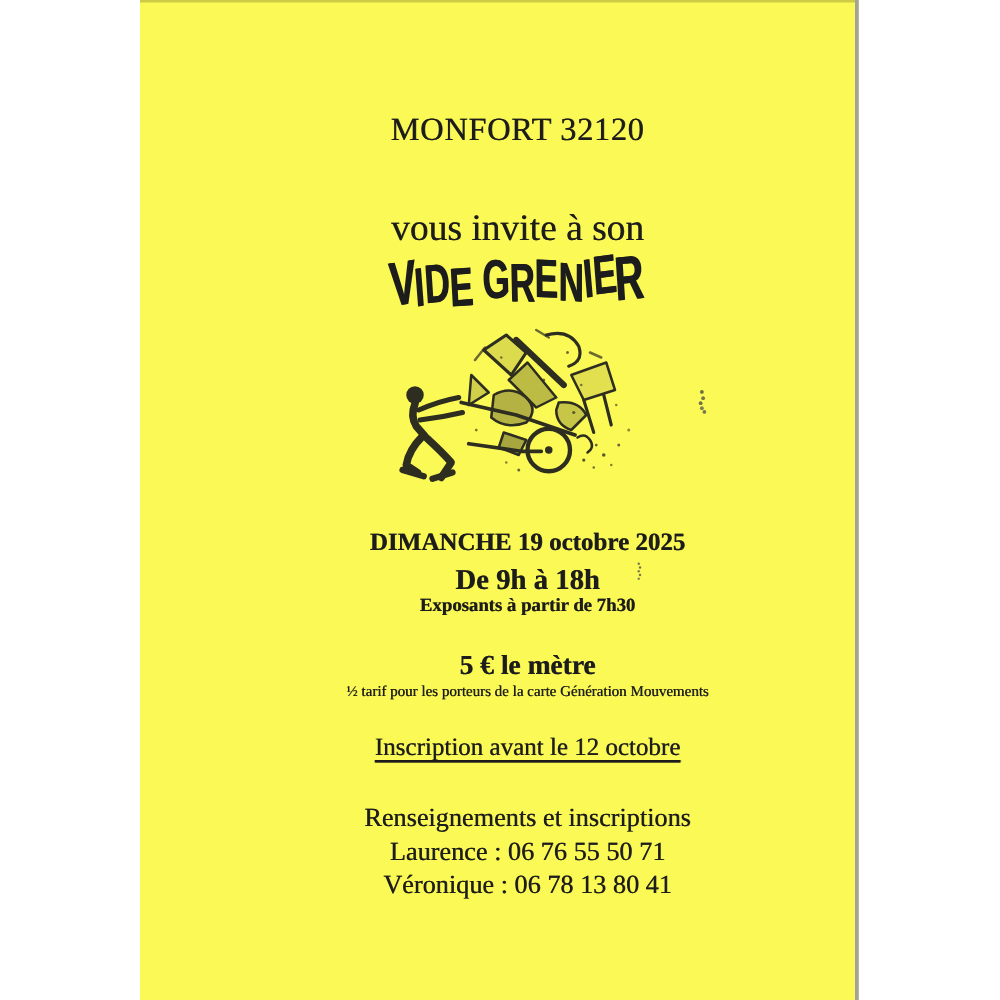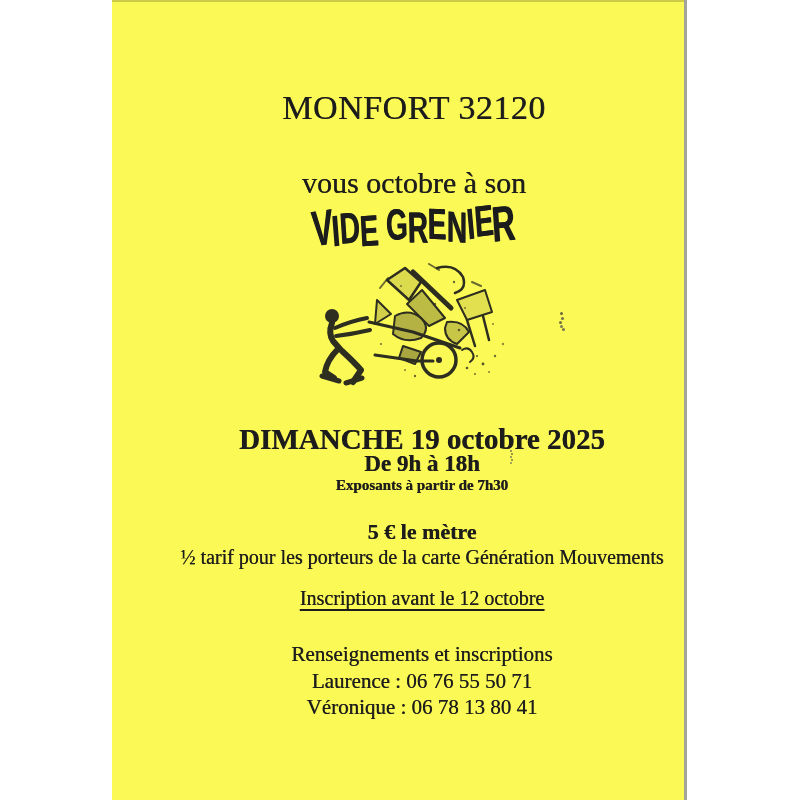--- a/index.html
+++ b/index.html
@@ -16,38 +16,38 @@
   }
   .page-top-edge{
     position:absolute;left:0;top:0;width:100%;height:2px;
     background:rgba(120,118,40,.35);
   }
   .line{
     position:absolute;width:100%;text-align:center;line-height:1.05;
     white-space:nowrap;
     text-shadow:0.4px 0 0 rgba(25,25,25,.8);
   }
-  .l-city  {top:90px;  left:16px; font-size:34px; letter-spacing:.5px;text-align:center;}
+  .l-city  {top:90px;  left:16px; font-size:26px; letter-spacing:.5px;text-align:center;}
   .l-club  {top:129px; left:16px; font-size:31px;}
   .l-invite{top:167px; left:16px; font-size:30px;}
   .l-logo  {top:204px; left:14px; height:50px;}
   .logo-text{
     display:inline-block;
     font-family:"Liberation Sans","DejaVu Sans",sans-serif;
     font-weight:700;font-size:35px;letter-spacing:0;
     transform:rotate(-2.5deg) scale(0.8,1.25);
     transform-origin:center top;
     text-shadow:0.8px 0 0 #1c1c1c;
   }
   .logo-text span{display:inline-block;}
-  .l-date  {top:424px; left:24px; font-size:29px; font-weight:bold;}
+  .l-date  {top:424px; left:24px; font-size:20px; font-weight:bold;}
   .l-hours {top:452px; left:24px; font-size:23px; font-weight:bold;}
   .l-setup {top:478px; left:24px; font-size:15px; font-weight:bold;}
   .l-price {top:520px; left:24px; font-size:22px; font-weight:bold;}
-  .l-disc  {top:547px; left:24px; font-size:20px;}
+  .l-disc  {top:547px; left:24px; font-size:12px;}
   .l-dead  {top:588px; left:24px; font-size:20px;text-align:center;}
   .l-dead .u{
     text-decoration:underline;
     text-decoration-thickness:2px;
     text-underline-offset:4px;
   }
   .l-info  {top:643px; left:24px; font-size:21px;}
   .l-c1    {top:670px; left:24px; font-size:21px;text-align:center;}
   .l-c2    {top:696px; left:24px; font-size:21px;}
   .illus{
@@ -65,21 +65,21 @@
     opacity:.7;
   }
 </style>
 </head>
 <body>
 
 <div class="page">
   <div class="page-top-edge"></div>
 
   <div class="line l-city">MONFORT 32120</div>
-  <div class="line l-invite">vous octobre à son</div>
+  <div class="line l-invite">vous invite à son</div>
 
   <div class="line l-logo">
     <span class="logo-text"><span style="transform: rotate(-4deg) translateY(-2px) scale(1.14);">V</span><span style="transform: rotate(-3deg) translateY(1px) scale(1);">I</span><span style="transform: rotate(-2deg) translateY(-1px) scale(1);">D</span><span style="transform: rotate(-1deg) translateY(2px) scale(1);">E</span><span style="transform: rotate(0deg) translateY(0px) scale(1); width: 9px;"> </span><span style="transform: rotate(1deg) translateY(-2px) scale(1);">G</span><span style="transform: rotate(2deg) translateY(1px) scale(1);">R</span><span style="transform: rotate(3deg) translateY(-1px) scale(1);">E</span><span style="transform: rotate(4deg) translateY(2px) scale(1);">N</span><span style="transform: rotate(-4deg) translateY(0px) scale(1);">I</span><span style="transform: rotate(-3deg) translateY(-2px) scale(1);">E</span><span style="transform: rotate(-2deg) translateY(1px) scale(1.14);">R</span></span>
   </div>
 
   <svg class="illus" viewBox="0 0 192 136" xmlns="http://www.w3.org/2000/svg">
     <g stroke="#1c1c1c" fill="none" stroke-linecap="round" stroke-linejoin="round">
 
       <circle cx="15" cy="56" r="7" fill="#1c1c1c" stroke="none"></circle>
       <path d="M15,63 Q11,73 16,81 L23,89" stroke-width="6"></path>

